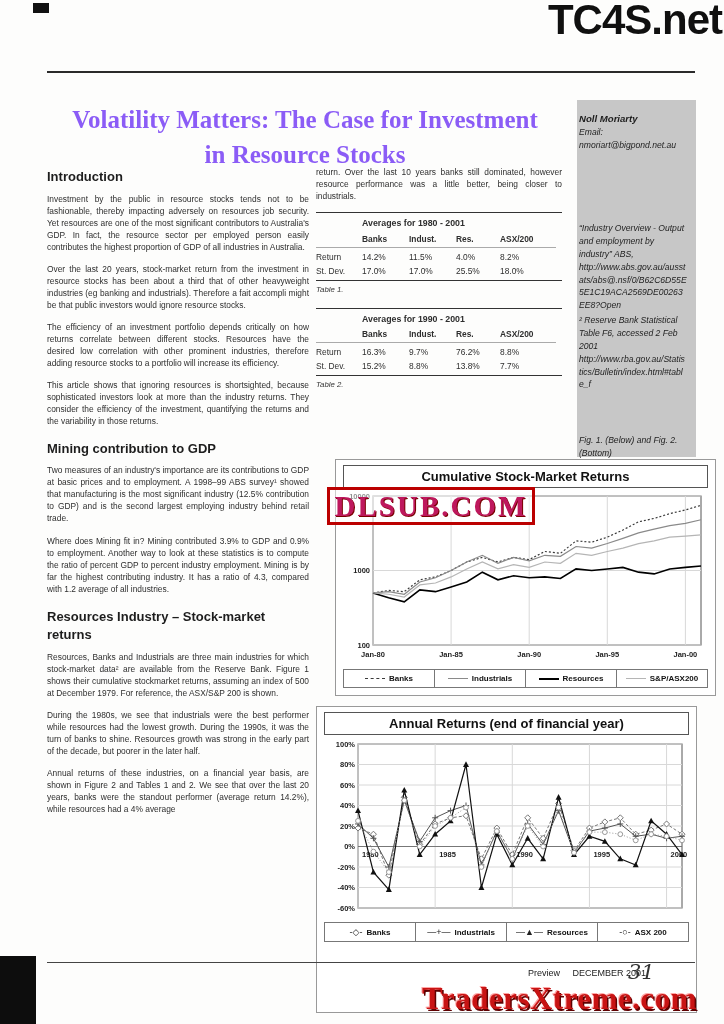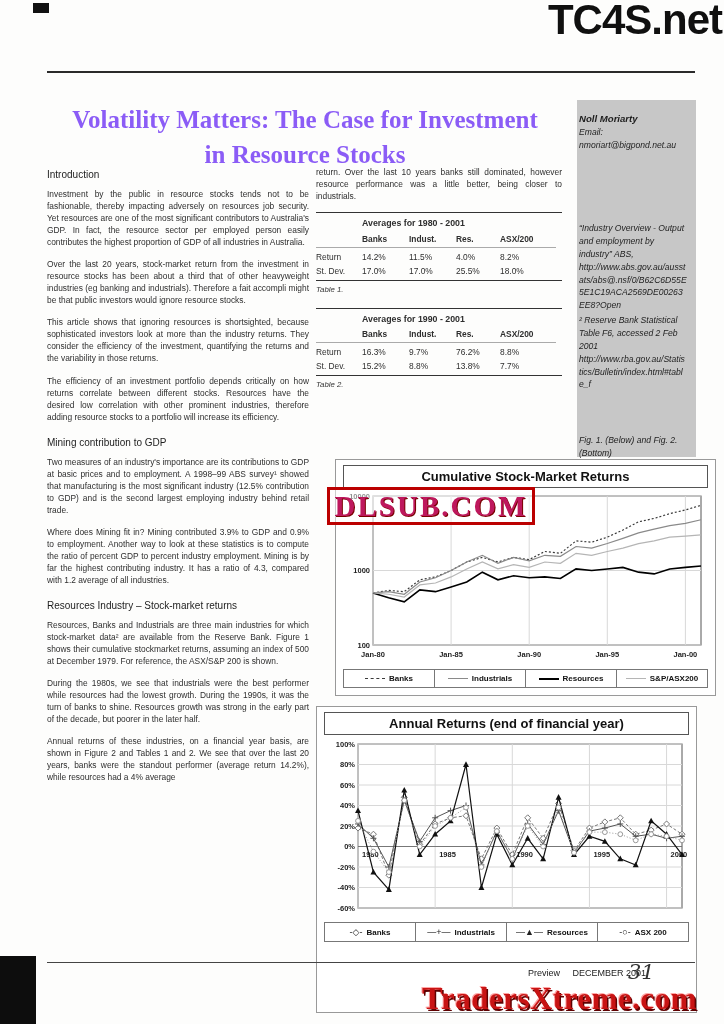--- a/index.html
+++ b/index.html
@@ -26,21 +26,21 @@
   .sb-author{top:12px;}
   .sb-author .nm{font-weight:bold;font-size:9.6px;}
   .sb-note1{top:122px;}
   .sb-note2{top:214px;}
   .sb-fig{top:334px;}
   
   .col{position:absolute;top:166px;font-size:8.4px;line-height:1.43;text-align:justify;color:#2e2e2e;}
   .col-left{left:47px;width:262px;}
   .col-mid{left:316px;width:246px;}
   .col p{margin:0 0 10px;}
-  .col h4{font-size:10px;font-weight:normal;margin:13px 0 6px;color:#1d1d1d;text-align:left;}
+  .col h4{font-size:13px;font-weight:bold;margin:13px 0 6px;color:#1d1d1d;text-align:left;}
   .col h4:first-child{margin-top:2px;}
   
   .avg-table{border-top:1px solid #333;border-bottom:1px solid #333;padding:4px 0 3px;margin:6px 0 2px;}
   .t-title{font-weight:bold;font-size:8.8px;margin-left:46px;margin-bottom:3px;text-align:left;}
   .t-grid{display:grid;grid-template-columns:46px 47px 47px 44px 56px;font-size:8.4px;row-gap:2px;text-align:left;}
   .t-grid .hd{font-weight:bold;border-bottom:1px solid #aaa;padding-bottom:2px;margin-bottom:1px;}
   .t-caption{font-style:italic;font-size:7.8px;margin:3px 0 13px;color:#333;text-align:left;}
   .question{font-style:italic;margin-top:10px;}
   
   .fig{position:absolute;left:316px;width:381px;background:#fff;border:1px solid #999;box-sizing:border-box;}
@@ -97,22 +97,22 @@
     </div>
     <div class="blk sb-note1">“Industry Overview - Output and employment by industry” ABS, http://www.abs.gov.au/ausstats/abs@.nsf/0/B62C6D55E5E1C19ACA2569DE00263EE8?Open</div>
     <div class="blk sb-note2">² Reserve Bank Statistical Table F6, accessed 2 Feb 2001 http://www.rba.gov.au/Statistics/Bulletin/index.html#table_f</div>
     <div class="blk sb-fig">Fig. 1. (Below) and Fig. 2. (Bottom)</div>
   </div>
 
   <div class="col col-left">
     <h4>Introduction</h4>
     <p>Investment by the public in resource stocks tends not to be fashionable, thereby impacting adversely on resources job security. Yet resources are one of the most significant contributors to Australia's GDP. In fact, the resource sector per employed person easily contributes the highest proportion of GDP of all industries in Australia.</p>
     <p>Over the last 20 years, stock-market return from the investment in resource stocks has been about a third that of other heavyweight industries (eg banking and industrials). Therefore a fait accompli might be that public investors would ignore resource stocks.</p>
+    <p>The efficiency of an investment portfolio depends critically on how returns correlate between different stocks. Resources have the desired low correlation with other prominent industries, therefore adding resource stocks to a portfolio will increase its efficiency.</p>
     <p>This article shows that ignoring resources is shortsighted, because sophisticated investors look at more than the industry returns. They consider the efficiency of the investment, quantifying the returns and the variability in those returns.</p>
-    <p>The efficiency of an investment portfolio depends critically on how returns correlate between different stocks. Resources have the desired low correlation with other prominent industries, therefore adding resource stocks to a portfolio will increase its efficiency.</p>
     <h4>Mining contribution to GDP</h4>
     <p>Two measures of an industry's importance are its contributions to GDP at basic prices and to employment. A 1998–99 ABS survey¹ showed that manufacturing is the most significant industry (12.5% contribution to GDP) and is the second largest employing industry behind retail trade.</p>
     <p>Where does Mining fit in? Mining contributed 3.9% to GDP and 0.9% to employment. Another way to look at these statistics is to compute the ratio of percent GDP to percent industry employment. Mining is by far the highest contributing industry. It has a ratio of 4.3, compared with 1.2 average of all industries.</p>
     <h4>Resources Industry – Stock-market returns</h4>
     <p>Resources, Banks and Industrials are three main industries for which stock-market data² are available from the Reserve Bank. Figure 1 shows their cumulative stockmarket returns, assuming an index of 500 at December 1979. For reference, the ASX/S&amp;P 200 is shown.</p>
     <p>During the 1980s, we see that industrials were the best performer while resources had the lowest growth. During the 1990s, it was the turn of banks to shine. Resources growth was strong in the early part of the decade, but poorer in the later half.</p>
     <p>Annual returns of these industries, on a financial year basis, are shown in Figure 2 and Tables 1 and 2. We see that over the last 20 years, banks were the standout performer (average return 14.2%), while resources had a 4% average</p>
   </div>
 
   <div class="col col-mid">

